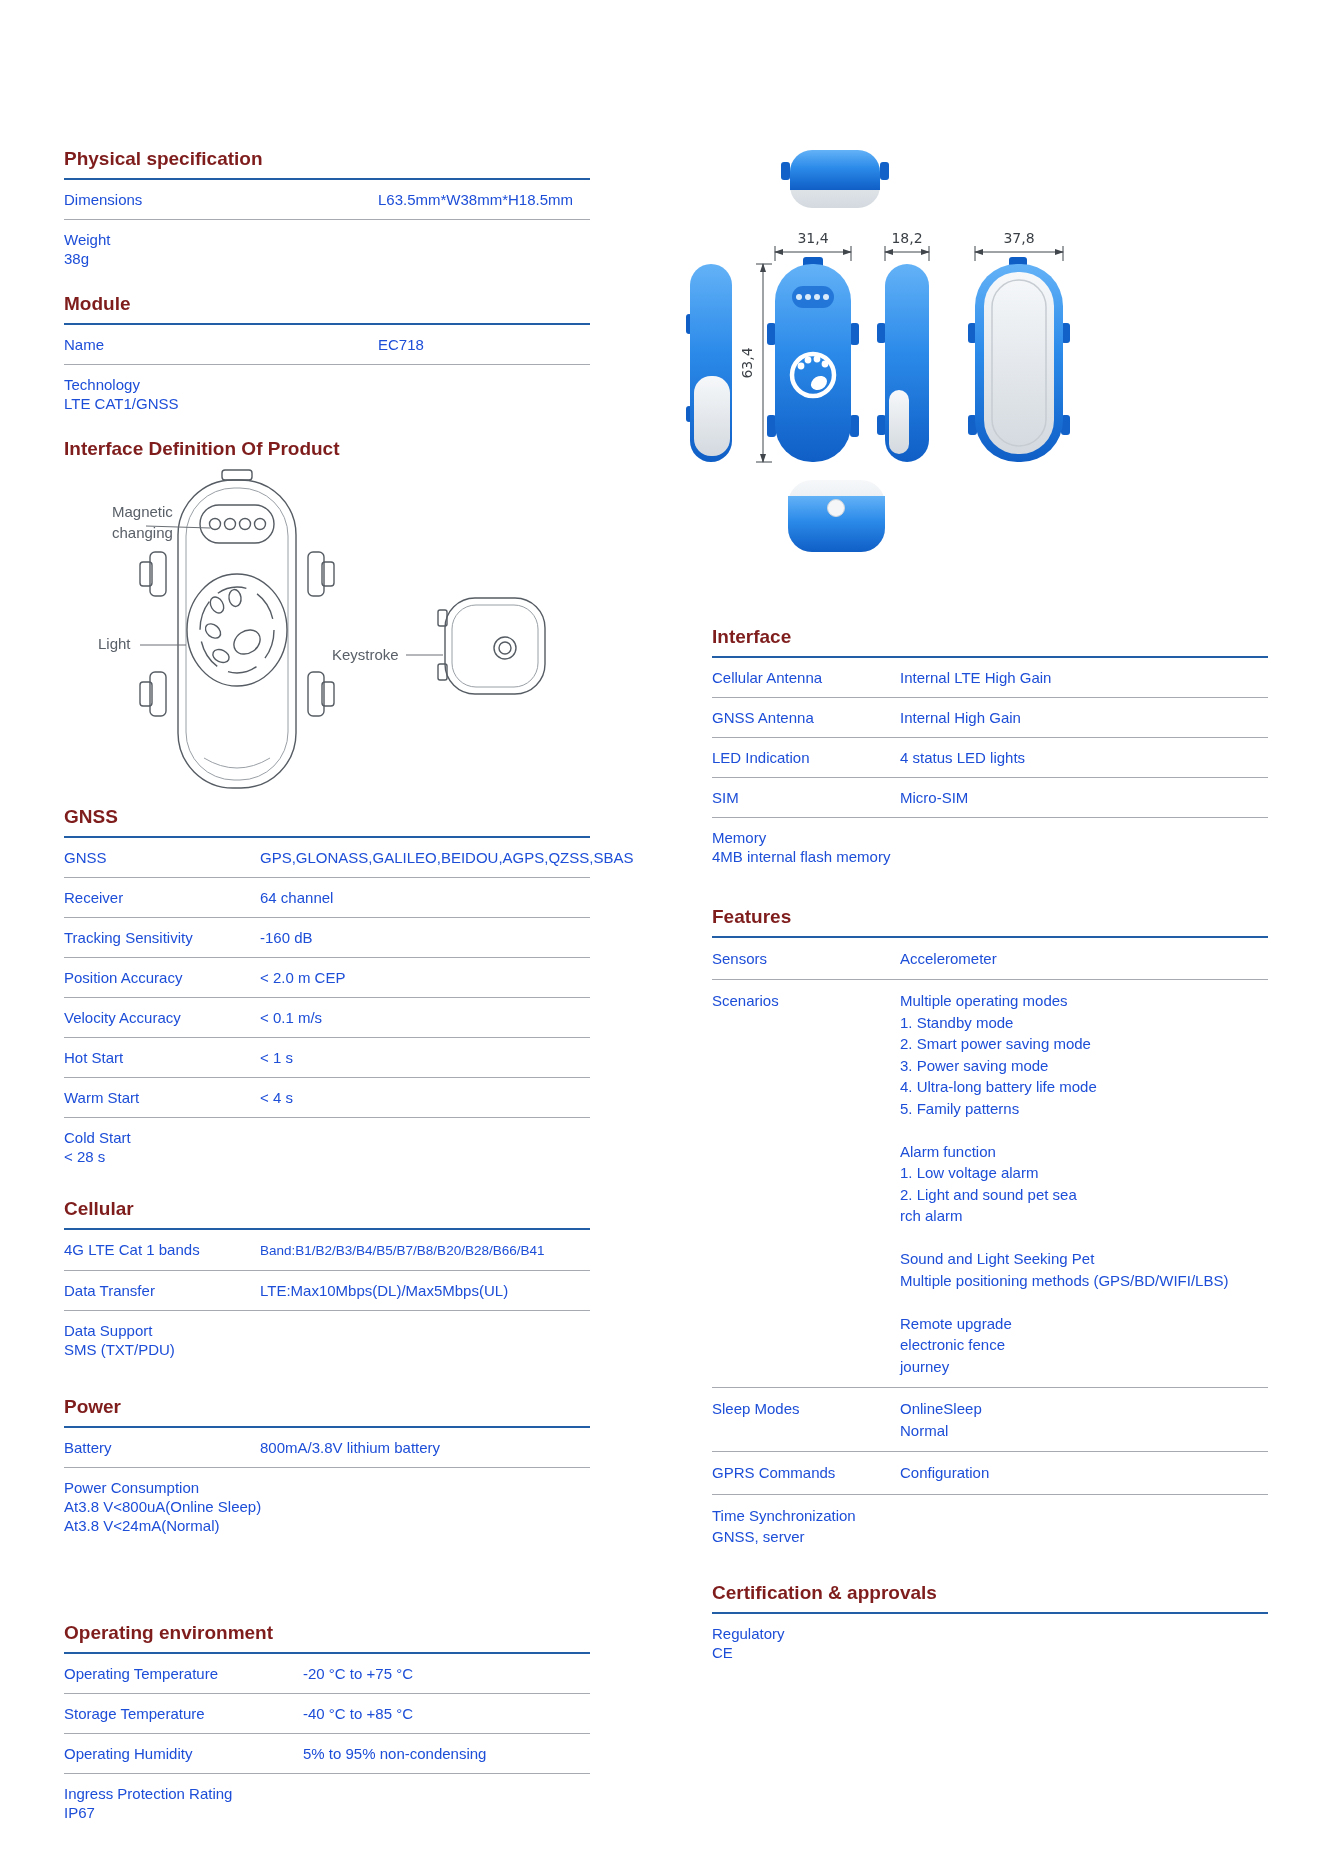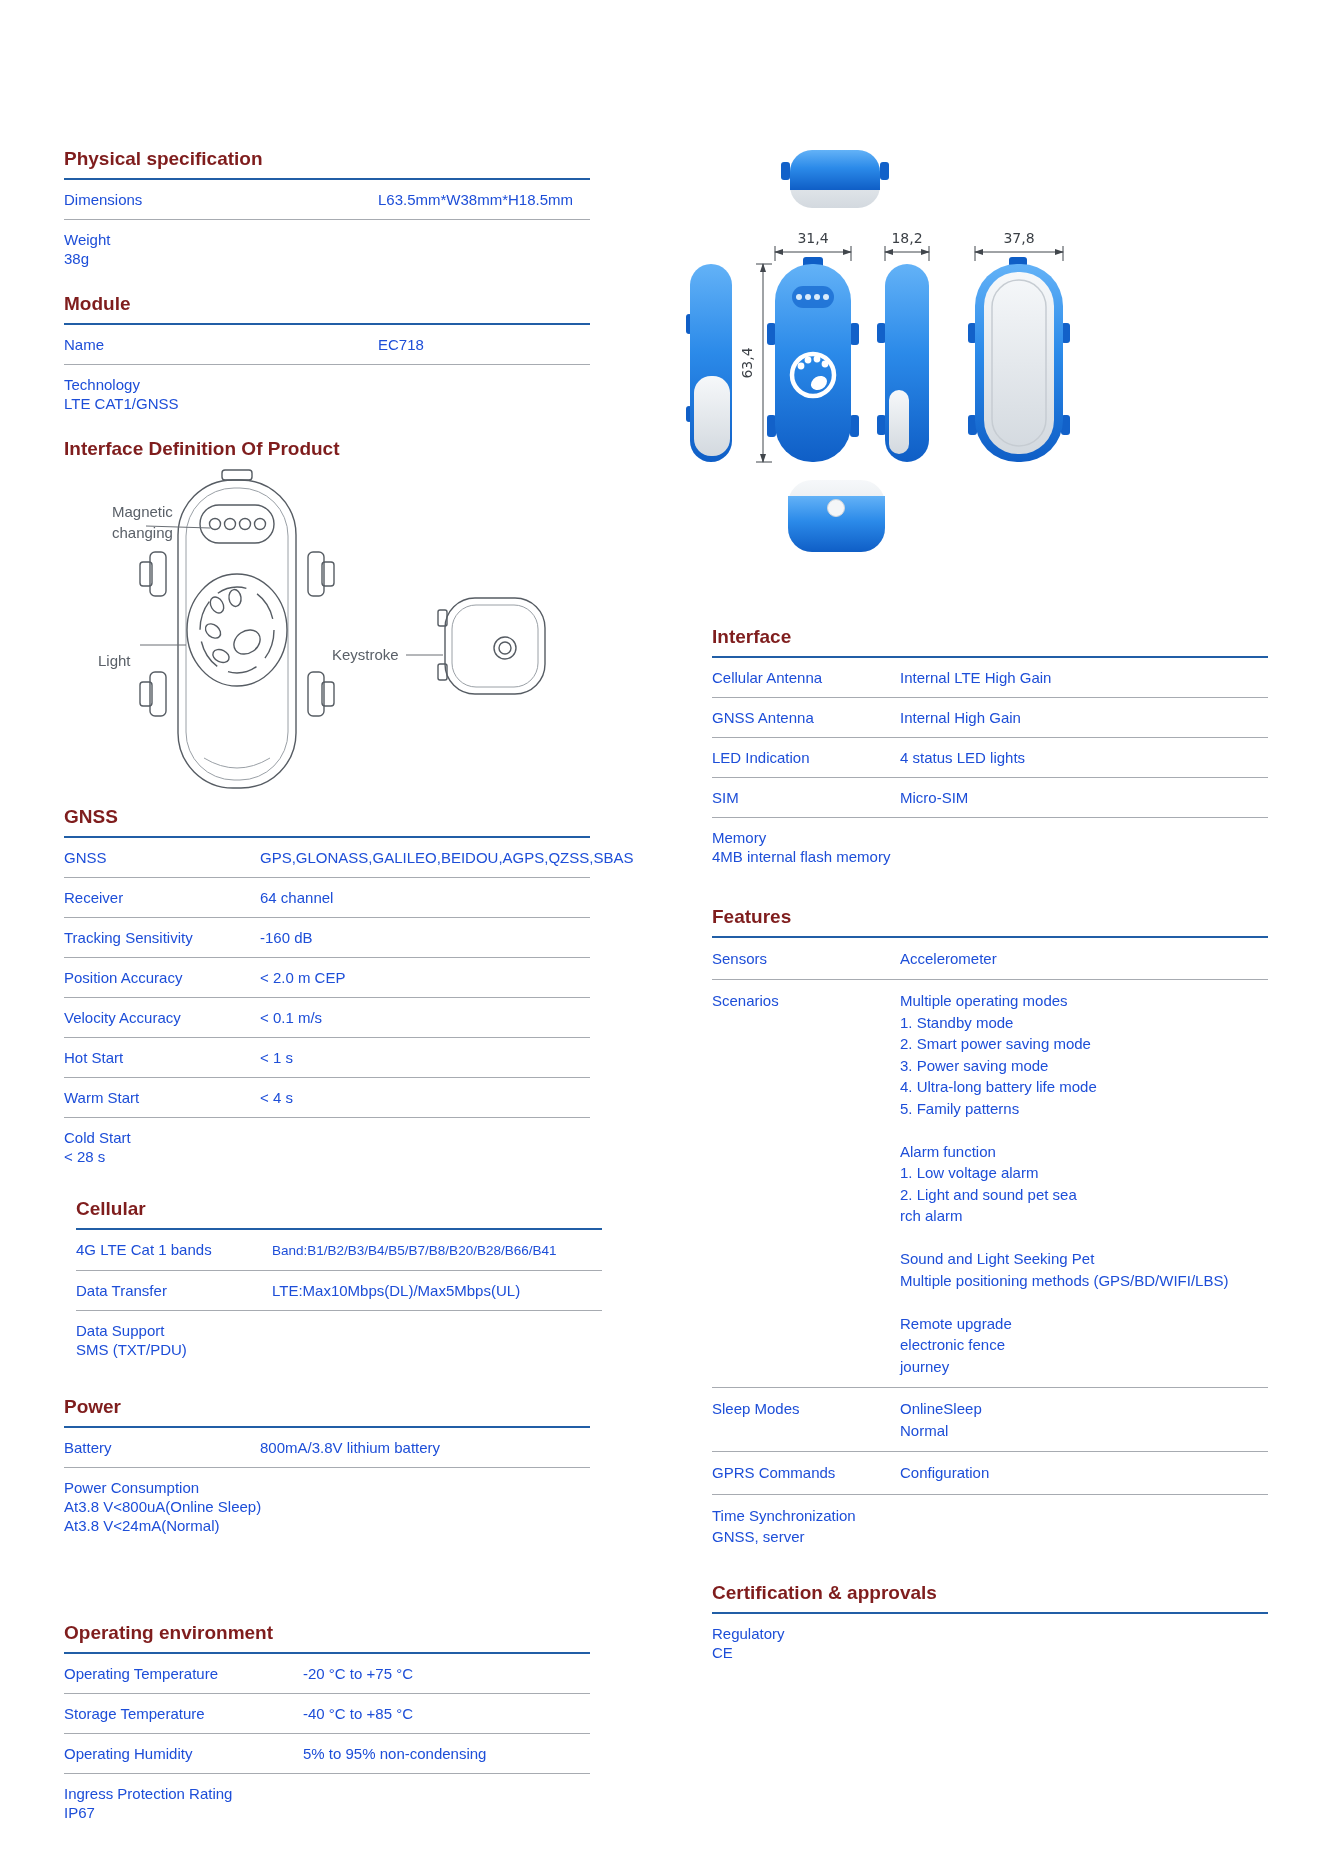--- a/index.html
+++ b/index.html
@@ -93,21 +93,21 @@
     </g>
     <g stroke="#6a6f75" stroke-width="1">
       <line x1="82" y1="68" x2="146" y2="70"></line>
       <line x1="76" y1="187" x2="122" y2="187"></line>
       <line x1="342" y1="197" x2="379" y2="197"></line>
     </g>
   </g>
 </svg>
 <div class="diagram-label" style="left:66px;top:501px;margin-left:46px;">Magnetic
 changing</div>
-<div class="diagram-label" style="left:98px;top:650px;">Light</div>
+<div class="diagram-label" style="left:98px;top:633px;">Light</div>
 <div class="diagram-label" style="left:332px;top:644px;">Keystroke</div>
 
 <section class="sec" style="left:64px;top:806px;width:526px;--lblw:196px;">
   <h2>GNSS</h2>
   <div class="row">
     <div class="lbl">GNSS</div>
     <div class="val">GPS,GLONASS,GALILEO,BEIDOU,AGPS,QZSS,SBAS</div>
   </div>
   <div class="row">
     <div class="lbl">Receiver</div>
@@ -132,21 +132,21 @@
   <div class="row">
     <div class="lbl">Warm Start</div>
     <div class="val">&lt; 4 s</div>
   </div>
   <div class="row last">
     <div class="lbl">Cold Start</div>
     <div class="val">&lt; 28 s</div>
   </div>
 </section>
 
-<section class="sec" style="left:76px;top:1198px;width:526px;--lblw:196px;">
+<section class="sec" style="left:64px;top:1198px;width:526px;--lblw:196px;">
   <h2>Cellular</h2>
   <div class="row">
     <div class="lbl">4G LTE Cat 1 bands</div>
     <div class="val sm">Band:B1/B2/B3/B4/B5/B7/B8/B20/B28/B66/B41</div>
   </div>
   <div class="row">
     <div class="lbl">Data Transfer</div>
     <div class="val">LTE:Max10Mbps(DL)/Max5Mbps(UL)</div>
   </div>
   <div class="row last">

